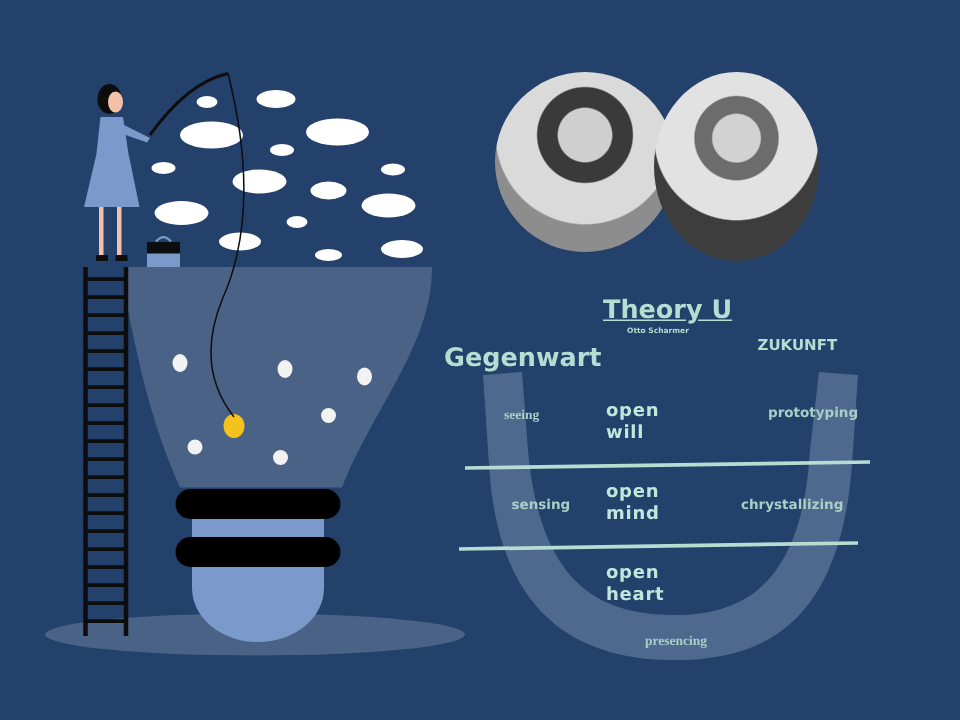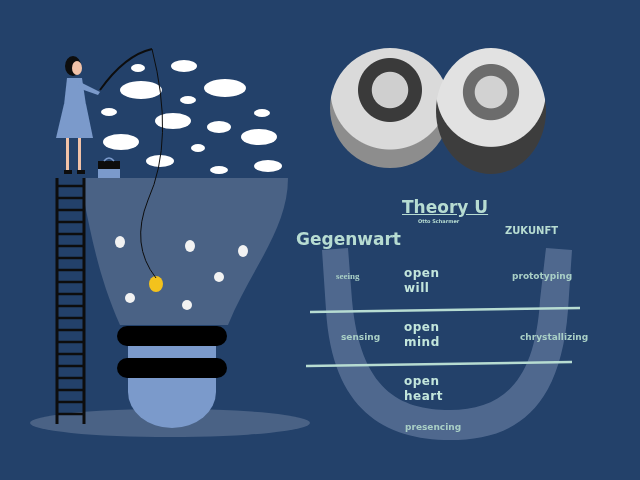--- a/index.html
+++ b/index.html
@@ -123,20 +123,20 @@
   <div>open</div>
   <div>will</div>
 </div>
 <div class="abs label-small" style="left:512px;top:271px;">prototyping</div>
 
 <div class="abs label-small" style="left:312px;top:332px;margin-left:29px;">sensing</div>
 <div class="abs open" style="left:404px;top:320px;width:50px;">
   <div>open</div>
   <div>mind</div>
 </div>
-<div class="abs label-small" style="left:520px;top:332px;">chrystallizing</div>
+<div class="abs label-small" style="left:494px;top:332px;">chrystallizing</div>
 
 <div class="abs open" style="left:404px;top:374px;width:50px;">
   <div>open</div>
   <div>heart</div>
 </div>
 
-<div class="abs label-small" style="left:405px;top:422px;">presencing</div>
+<div class="abs label-small" style="left:430px;top:422px;font-family:Liberation Serif, serif;">presencing</div>
 
 </body></html>

